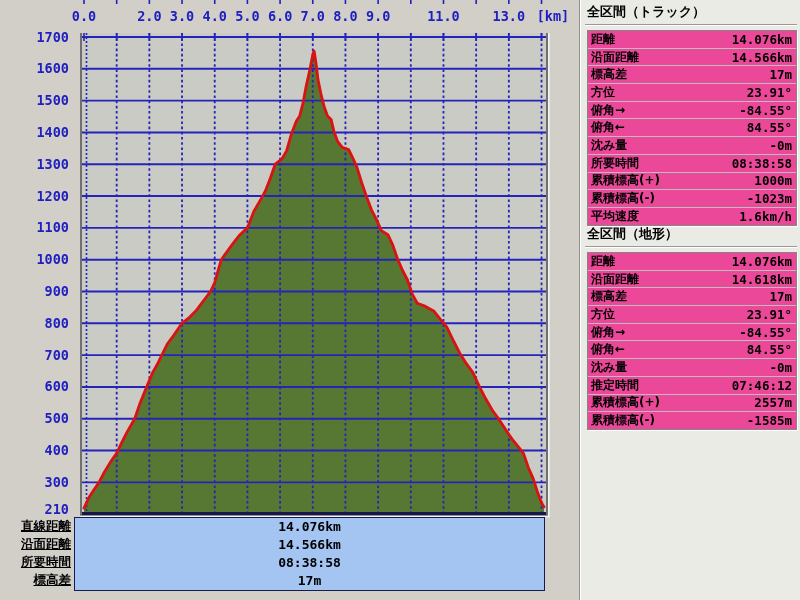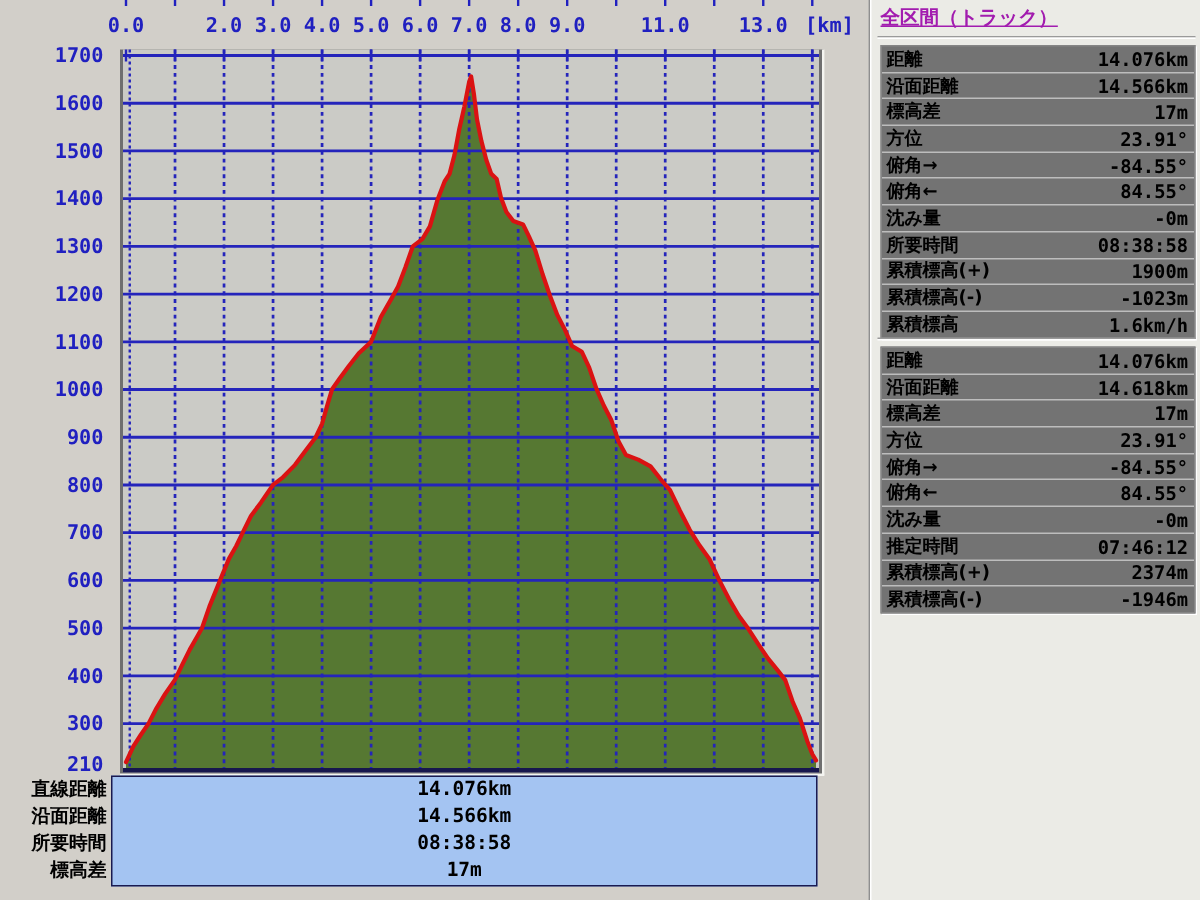--- a/index.html
+++ b/index.html
@@ -9,21 +9,21 @@
     font-family:"DejaVu Sans","Liberation Sans",sans-serif;
   }
   
   #chart-container{position:absolute;left:0;top:0;width:493px;height:600px;}
   #chart-container svg text{font-weight:bold;}
 
   
   #footer-labels{position:absolute;left:0;top:518px;width:71px;}
   .footer-label{
     height:18px;line-height:18px;text-align:right;
-    font:bold 12.5px "DejaVu Sans","Liberation Sans",sans-serif;color:#000;
+    font:bold 12.5px "DejaVu Sans","Liberation Sans",sans-serif;color:#000;text-decoration:underline;
   }
   
   #summary-box{
     position:absolute;left:74px;top:517px;width:471px;height:74px;
     box-sizing:border-box;border:1px solid #1a1a50;
     text-align:center;padding-top:1px;
   }
   .summary-line{
     height:18px;line-height:18px;
     font:bold 13px "DejaVu Sans Mono","Liberation Mono",monospace;color:#000;
@@ -33,26 +33,26 @@
   #right-panel{
     position:absolute;left:579px;top:0;width:221px;height:600px;
     box-sizing:border-box;background:#ebebe6;
     border-left:1px solid #8f8f8f;
     box-shadow:inset 1px 0 0 #ffffff;
   }
   .panel-section{position:absolute;left:5px;right:3px;}
   #section-track{top:2px;}
   #section-terrain{top:224px;}
   .panel-title{
-    font:bold 13px "DejaVu Sans","Liberation Sans",sans-serif;color:#a21caf;
-    padding:1px 0 2px 2px;white-space:nowrap;text-decoration:underline;
+    font:bold 13px "DejaVu Sans","Liberation Sans",sans-serif;color:#000000;
+    padding:1px 0 2px 2px;white-space:nowrap;
   }
   .panel-rule{height:0;border-top:1px solid #9a9a9a;border-bottom:1px solid #ffffff;margin:1px 0 4px 0;}
   .stats-table{
-    border:1px solid #858585;background:#737373;margin-left:2px;
+    border:1px solid #858585;background:#ec4899;margin-left:2px;
     box-shadow:1px 1px 0 #ffffff;
   }
   .stat-row{
     display:flex;justify-content:space-between;align-items:center;
     height:16.7px;border-bottom:1px solid #bdbdbd;
   }
   .stat-row:last-child{border-bottom:none;}
   .stat-label{
     padding-left:3px;font:bold 12px "DejaVu Sans","Liberation Sans",sans-serif;
     color:#000;white-space:nowrap;
@@ -209,33 +209,34 @@
         <div class="stat-row">
           <span class="stat-label">沈み量</span>
           <span class="stat-value">-0m</span>
         </div>
         <div class="stat-row">
           <span class="stat-label">所要時間</span>
           <span class="stat-value">08:38:58</span>
         </div>
         <div class="stat-row">
           <span class="stat-label">累積標高(+)</span>
-          <span class="stat-value">1900m</span>
+          <span class="stat-value">1000m</span>
         </div>
         <div class="stat-row">
           <span class="stat-label">累積標高(-)</span>
           <span class="stat-value">-1023m</span>
         </div>
         <div class="stat-row">
-          <span class="stat-label">累積標高</span>
+          <span class="stat-label">平均速度</span>
           <span class="stat-value">1.6km/h</span>
         </div>
       </div>
   </div>
   <div class="panel-section" id="section-terrain">
+    <div class="panel-title">全区間（地形）</div>
     <div class="panel-rule"></div>
     <div class="stats-table">
         <div class="stat-row">
           <span class="stat-label">距離</span>
           <span class="stat-value">14.076km</span>
         </div>
         <div class="stat-row">
           <span class="stat-label">沿面距離</span>
           <span class="stat-value">14.618km</span>
         </div>
@@ -258,21 +259,21 @@
         <div class="stat-row">
           <span class="stat-label">沈み量</span>
           <span class="stat-value">-0m</span>
         </div>
         <div class="stat-row">
           <span class="stat-label">推定時間</span>
           <span class="stat-value">07:46:12</span>
         </div>
         <div class="stat-row">
           <span class="stat-label">累積標高(+)</span>
-          <span class="stat-value">2374m</span>
+          <span class="stat-value">2557m</span>
         </div>
         <div class="stat-row">
           <span class="stat-label">累積標高(-)</span>
-          <span class="stat-value">-1946m</span>
+          <span class="stat-value">-1585m</span>
         </div>
       </div>
   </div>
 </div>
 
 </body></html>

